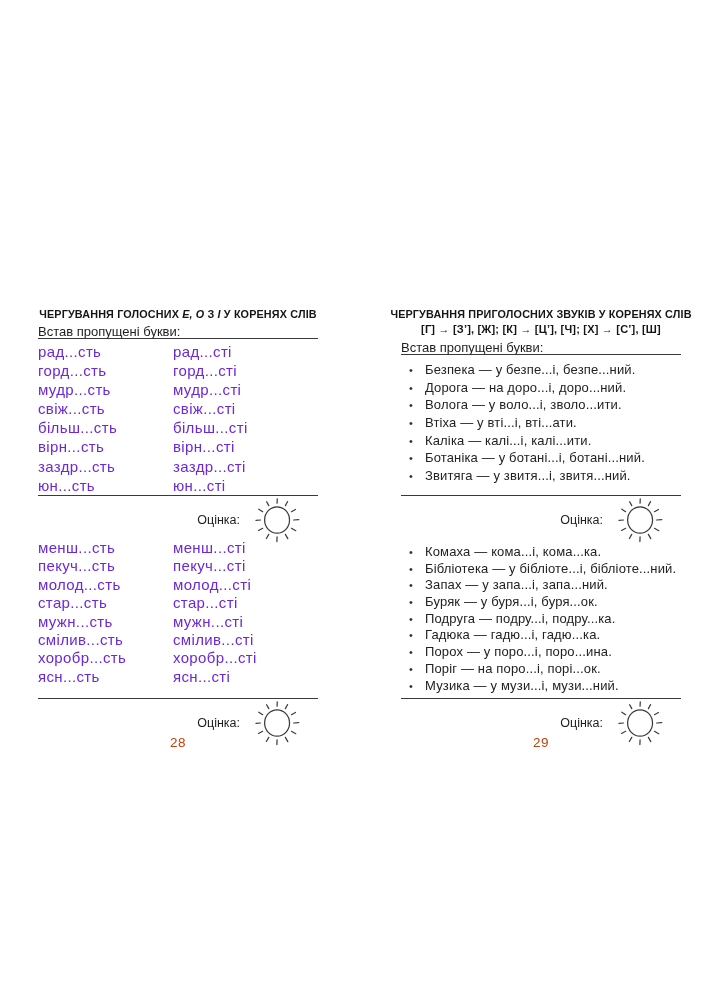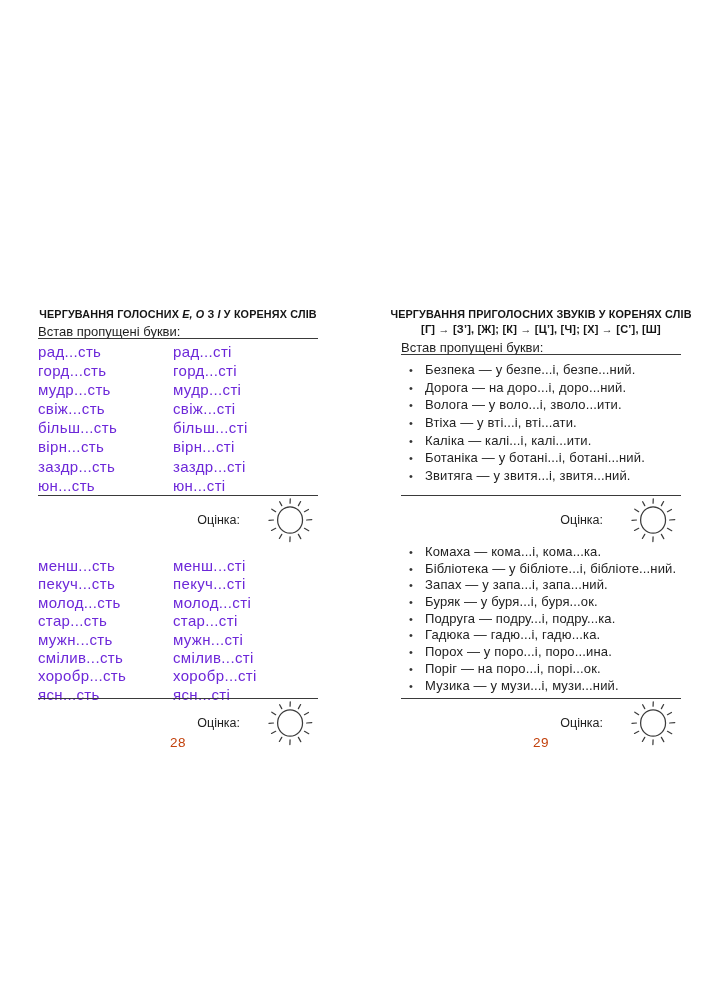--- a/index.html
+++ b/index.html
@@ -26,35 +26,35 @@
   .instr-right{top:32px;}
 
   .rule{position:absolute;left:0;right:0;height:0;border-top:1.6px solid #3a3a3a;}
   .rule-top-left{top:30px;}
   .rule-top-right{top:46px;}
   .rule-mid{top:187px;}
   .rule-bot{top:390px;}
 
   .wgrid{position:absolute;left:0;right:0;font-size:15px;letter-spacing:.35px;color:#6d28d9;}
   .wgrid-1{top:34px;}
-  .wgrid-2{top:249px;}
+  .wgrid-2{top:231px;}
   .wrow{display:flex;height:19.1px;line-height:19.1px;white-space:nowrap;}
   .wgrid-2 .wrow{height:18.4px;line-height:18.4px;}
   .wcell-a{width:135px;flex:0 0 135px;}
   .wcell-b{flex:1;}
 
   .blist{position:absolute;left:8px;right:-14px;font-size:13px;letter-spacing:.15px;color:#222;}
   .blist-1{top:53px;}
   .blist-2{top:236px;}
   .brow{display:flex;align-items:baseline;height:17.7px;line-height:17.7px;white-space:nowrap;}
   .blist-2 .brow{height:16.7px;line-height:16.7px;}
   .bdot{flex:0 0 16px;font-size:11px;color:#333;}
 
   .score{
-    position:absolute;right:2px;display:flex;align-items:center;gap:26px;
+    position:absolute;right:15px;display:flex;align-items:center;gap:13px;
   }
   .score-1{top:188px;}
   .score-2{top:391px;}
   .score-label{font-size:12.5px;color:#1e1e1e;}
   .sun{display:block;}
 
   .pgnum{
     position:absolute;top:427px;left:0;right:0;text-align:center;
     font-size:13.5px;color:#c2410c;letter-spacing:.5px;
   }

